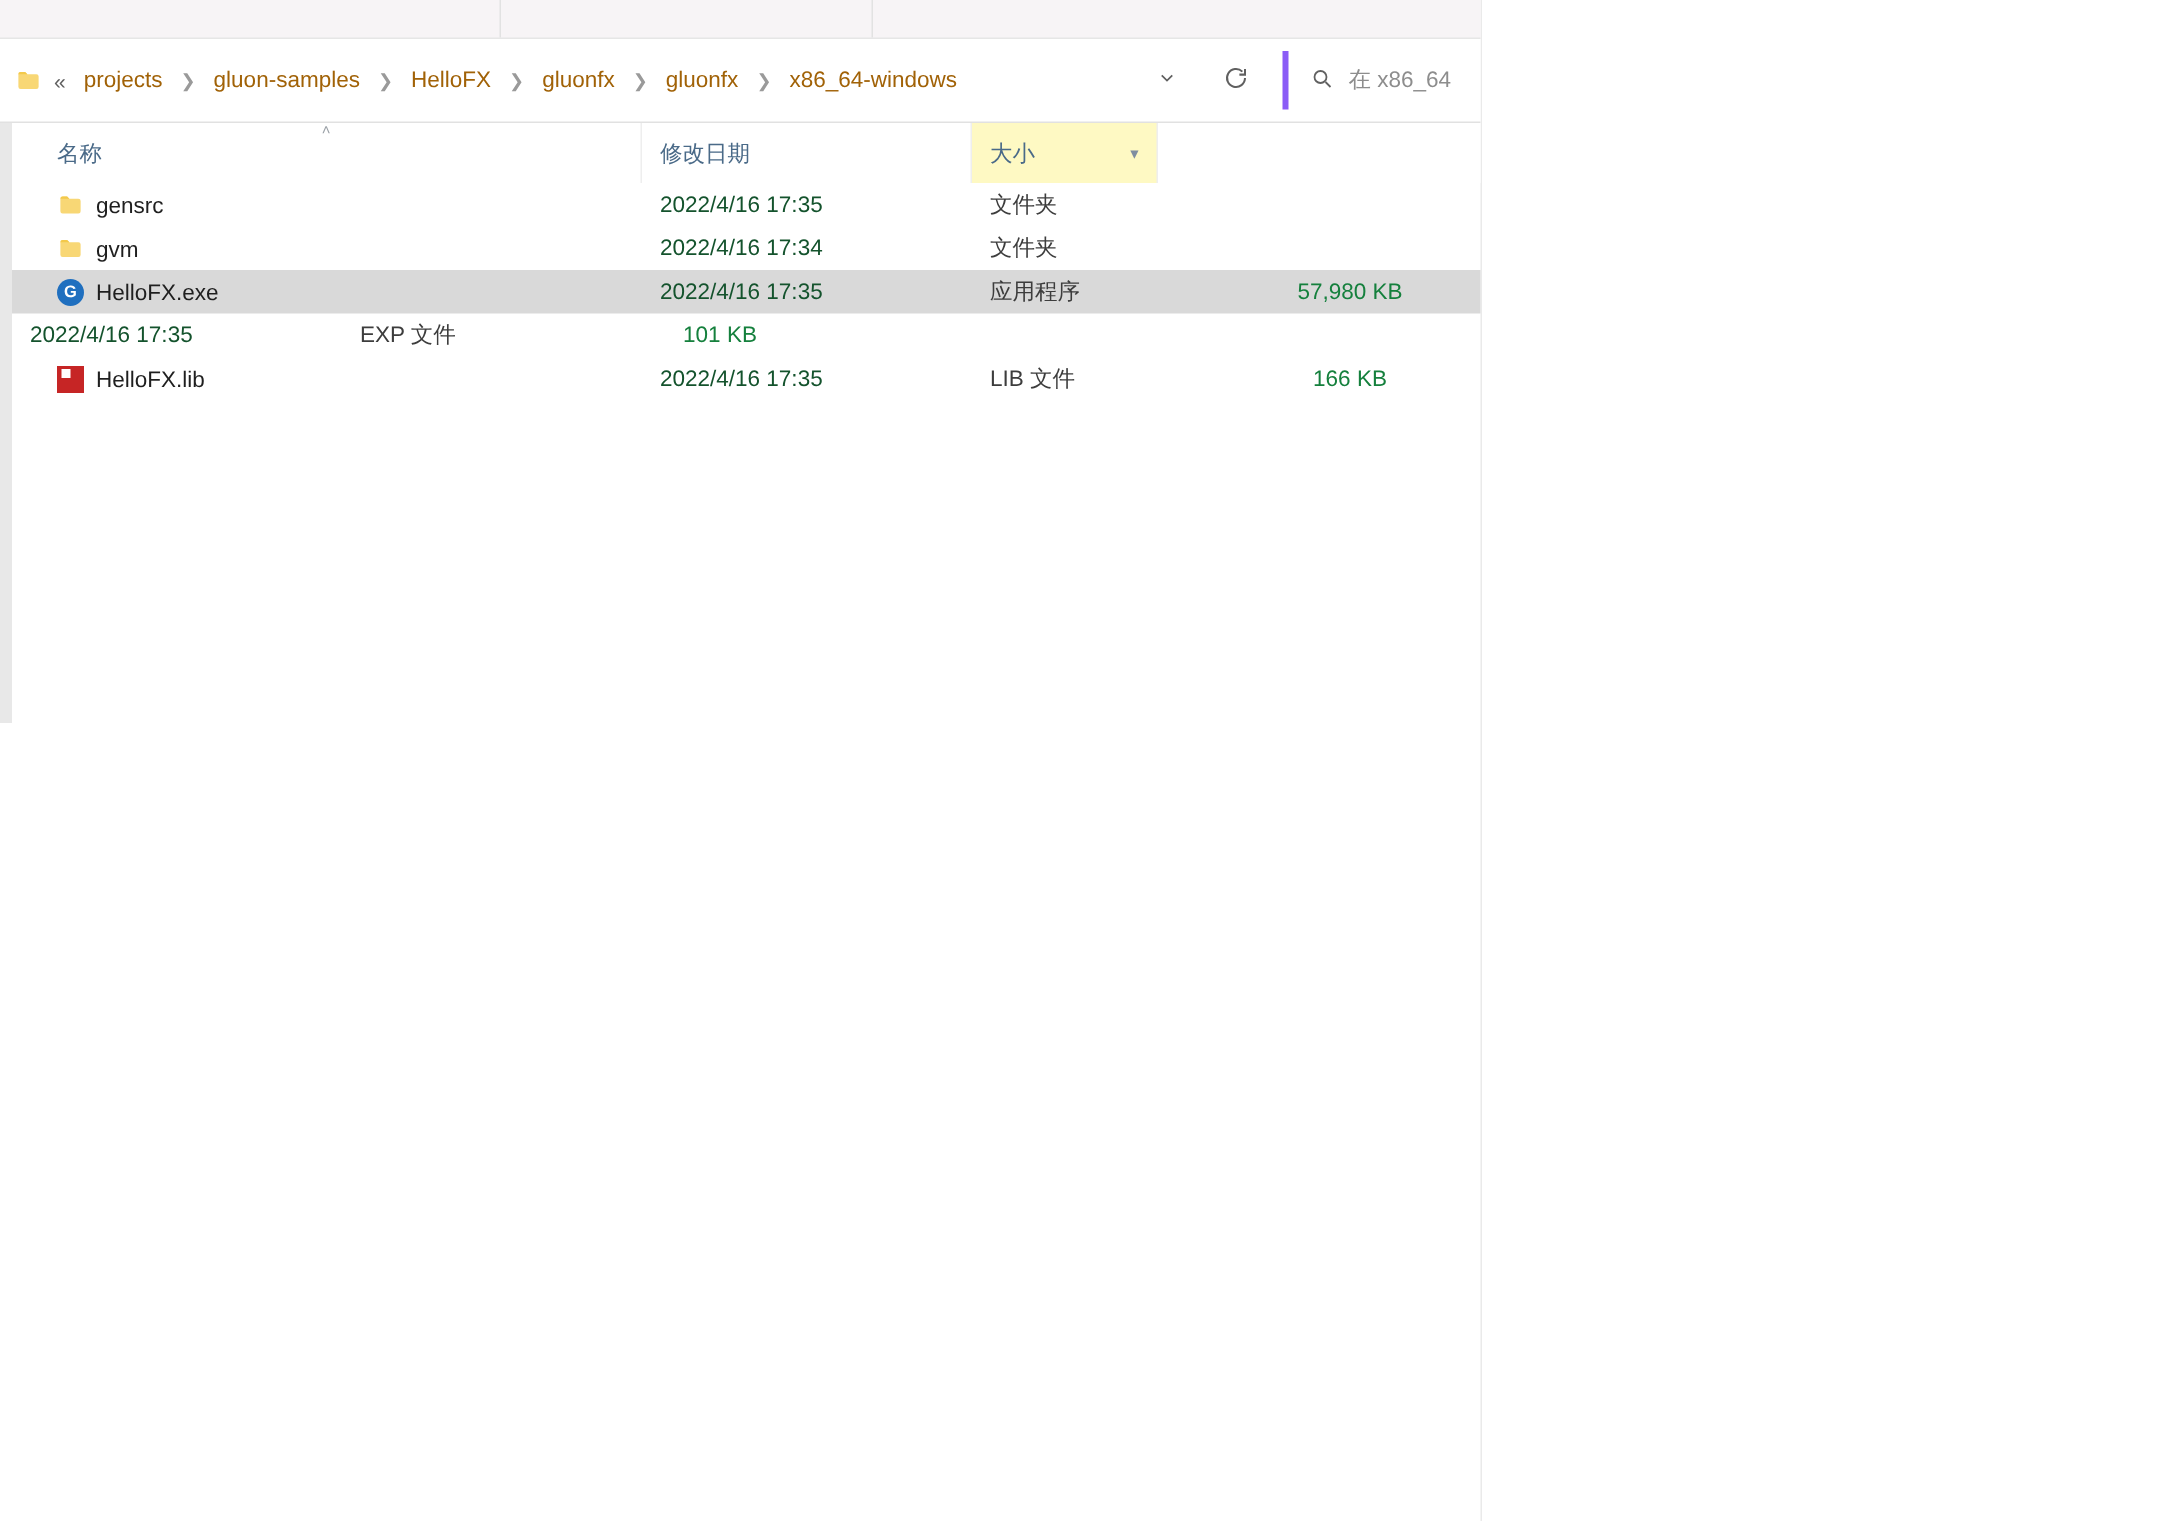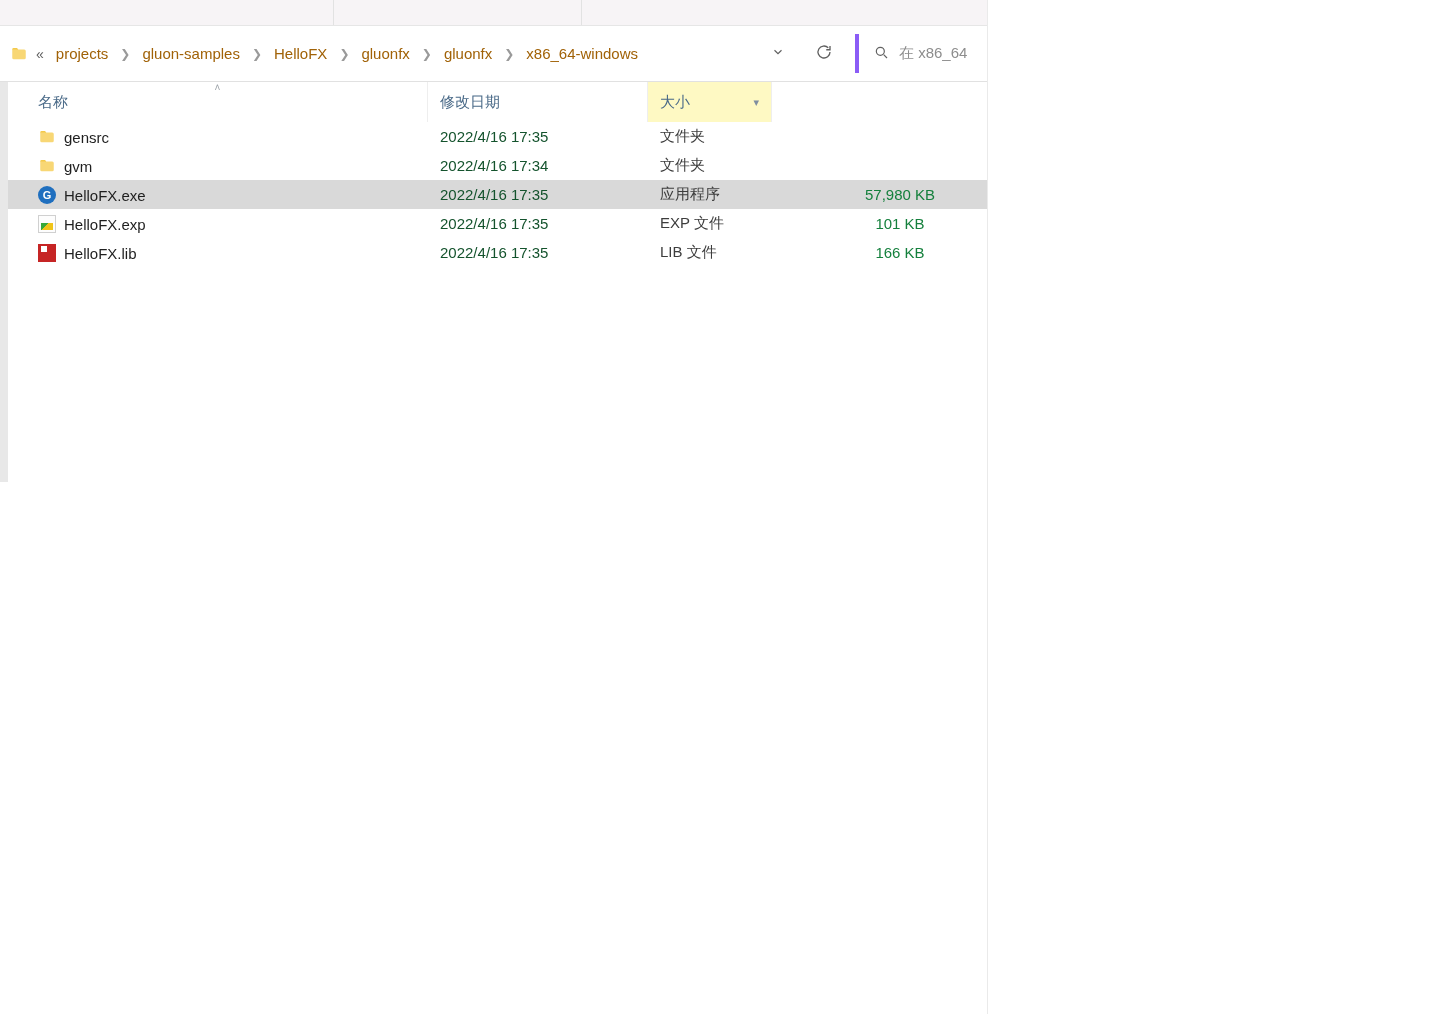--- a/index.html
+++ b/index.html
@@ -288,24 +288,20 @@
         <div class="file-row selected">
           <div class="c-name-wrap">
             <span class="ico ico-gluon">G</span>
             <span class="file-name">HelloFX.exe</span>
           </div>
           <div class="cell c-date">2022/4/16 17:35</div>
           <div class="cell c-type">应用程序</div>
           <div class="cell c-size">57,980 KB</div>
         </div>
         <div class="file-row">
-          <div class="c-name-wrap">
-            <span class="ico ico-exp"></span>
-            <span class="file-name">HelloFX.exp</span>
-          </div>
           <div class="cell c-date">2022/4/16 17:35</div>
           <div class="cell c-type">EXP 文件</div>
           <div class="cell c-size">101 KB</div>
         </div>
         <div class="file-row">
           <div class="c-name-wrap">
             <span class="ico ico-lib"></span>
             <span class="file-name">HelloFX.lib</span>
           </div>
           <div class="cell c-date">2022/4/16 17:35</div>

